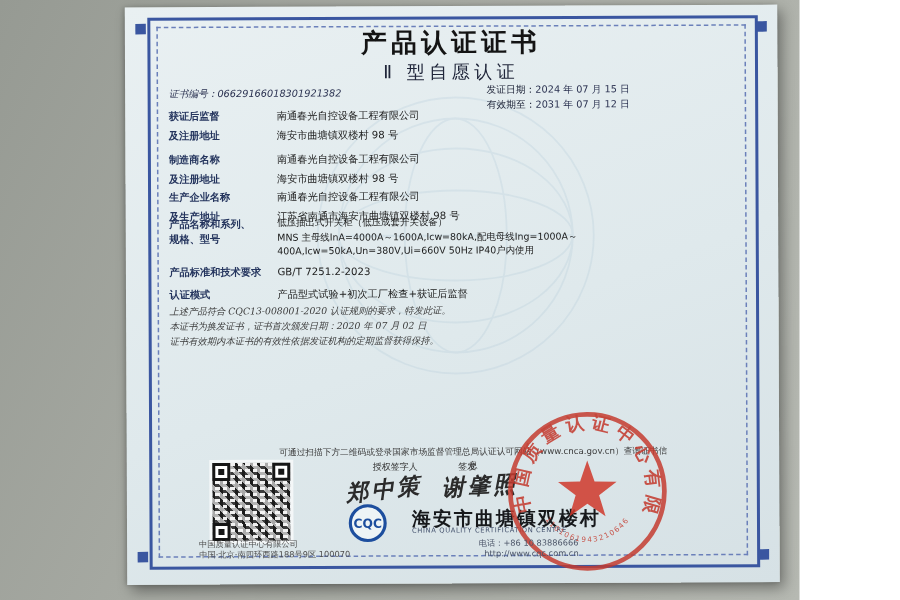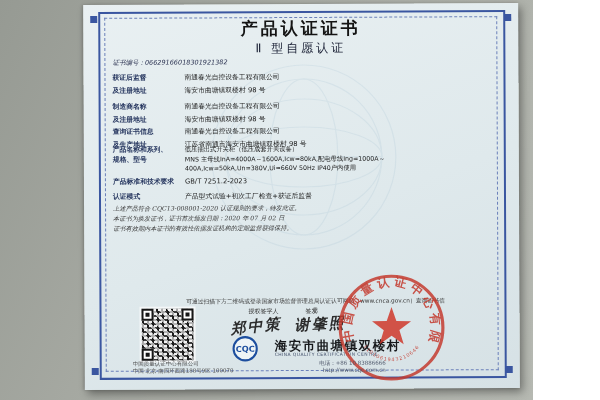--- a/index.html
+++ b/index.html
@@ -89,20 +89,24 @@
     <div class="csq tl"></div>
     <div class="csq tr"></div>
     <div class="csq bl"></div>
     <div class="csq br"></div>
 
     <div class="title">产品认证证书</div>
     <div class="subtitle">Ⅱ 型自愿认证</div>
 
     <div class="certno"><span>证书编号：</span><span>06629166018301921382</span></div>
 
+    <div class="dates">
+      <div><b>发证日期：</b><span>2024 年 07 月 15 日</span></div>
+      <div><b>有效期至：</b><span>2031 年 07 月 12 日</span></div>
+    </div>
 
     <div class="row r0">
       <div class="rl">
           <div>获证后监督</div>
           <div>及注册地址</div>
         </div>
       <div class="rv">
           <div>南通春光自控设备工程有限公司</div>
           <div>海安市曲塘镇双楼村 98 号</div>
         </div>
@@ -112,21 +116,21 @@
           <div>制造商名称</div>
           <div>及注册地址</div>
         </div>
       <div class="rv">
           <div>南通春光自控设备工程有限公司</div>
           <div>海安市曲塘镇双楼村 98 号</div>
         </div>
     </div>
     <div class="row r2">
       <div class="rl">
-          <div>查询证书信息</div>
+          <div>生产企业名称</div>
           <div>及生产地址</div>
         </div>
       <div class="rv">
           <div>南通春光自控设备工程有限公司</div>
           <div>江苏省南通市海安市曲塘镇双楼村 98 号</div>
         </div>
     </div>
     <div class="row r3">
       <div class="rl">
           <div>产品名称和系列、</div>

